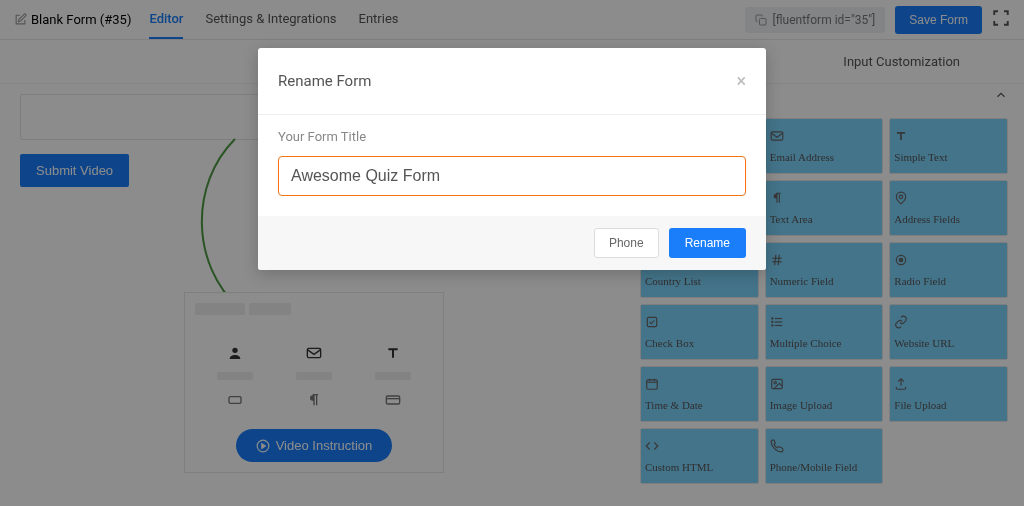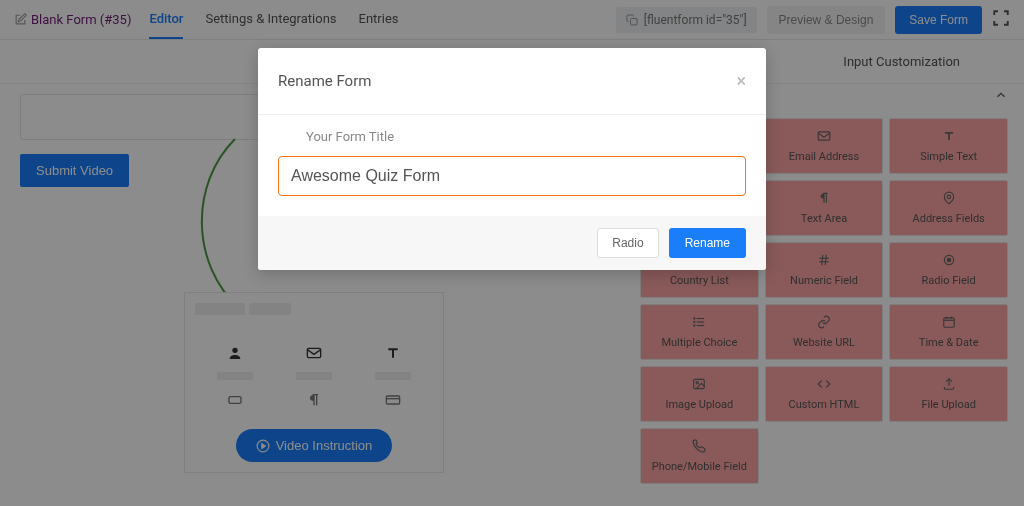--- a/index.html
+++ b/index.html
@@ -1,21 +1,21 @@
 <!DOCTYPE html>
 <html><head>
   <meta charset="utf-8">
   <style>
     * { box-sizing: border-box; margin: 0; padding: 0; }
     body { font-family: -apple-system, BlinkMacSystemFont, "Segoe UI", Roboto, sans-serif; font-size: 13px; color: #333; background: #fff; width: 1024px; height: 506px; overflow: hidden; position: relative; }
     
     
     .topbar { height: 40px; border-bottom: 1px solid #e8e8e8; display: flex; align-items: center; padding: 0 14px; justify-content: space-between; }
     .topbar-left { display: flex; align-items: center; gap: 18px; }
-    .form-title-edit { display: flex; align-items: center; gap: 4px; color: #701a75; font-size: 13px; }
+    .form-title-edit { display: flex; align-items: center; gap: 4px; color: #000000; font-size: 13px; }
     .form-title-edit svg { width: 13px; height: 13px; }
     .nav-tabs { display: flex; gap: 22px; }
     .nav-tab { color: #555; font-size: 13px; padding: 11px 0; cursor: pointer; border-bottom: 2px solid transparent; }
     .nav-tab.active { color: #1a7efb; border-bottom-color: #1a7efb; font-weight: 500; }
     .topbar-right { display: flex; align-items: center; gap: 10px; }
     .shortcode-box { background: #eef0f2; padding: 6px 10px; border-radius: 3px; font-size: 12px; color: #777; display: flex; align-items: center; gap: 6px; }
     .preview-btn { background: #f2f3f4; border: none; padding: 7px 12px; border-radius: 3px; color: #888; font-size: 12px; cursor: pointer; }
     .save-btn { background: #1a7efb; color: #fff; border: none; padding: 7px 14px; border-radius: 3px; font-size: 12px; cursor: pointer; text-align: right; }
     .fullscreen-icon { cursor: pointer; color: #666; }
     
@@ -39,32 +39,32 @@
     .preview-widget .icons-row { display: flex; justify-content: space-around; margin: 30px 0 6px; }
     .preview-widget .icon-cell { text-align: center; }
     .preview-widget .icon-cell svg { width: 16px; height: 16px; }
     .preview-widget .icon-cell .lbl { background: #eee; height: 8px; width: 36px; margin: 8px auto 0; border-radius: 2px; }
     .video-btn { background: #1a7efb; color: #fff; border: none; padding: 9px 20px; border-radius: 20px; font-size: 13px; display: flex; align-items: center; gap: 6px; margin: 18px auto 0; cursor: pointer; }
     
     
     .fields-panel { width: 400px; padding: 8px 16px; position: relative; }
     .fields-panel .chev { position: absolute; right: 16px; top: 4px; }
     .fields-grid { display: grid; grid-template-columns: repeat(3, 1fr); gap: 6px; margin-top: 26px; }
-    .field-card { border: 1px solid #e6e6e6; border-radius: 2px; padding: 10px 4px; text-align: center; cursor: pointer; background: #fca5a5; }
+    .field-card { border: 1px solid #e6e6e6; border-radius: 2px; padding: 10px 4px; cursor: pointer; background: #7dd3fc; font-family: Liberation Serif, serif; }
     .field-card svg { width: 14px; height: 14px; margin-bottom: 4px; }
     .field-card .label { font-size: 11px; color: #555; }
     
     
     .overlay { position: absolute; inset: 0; background: rgba(0,0,0,0.45); }
     .modal { position: absolute; left: 258px; top: 48px; width: 508px; background: #fff; border-radius: 3px; box-shadow: 0 4px 16px rgba(0,0,0,0.2); }
     .modal-header { padding: 24px 20px; display: flex; justify-content: space-between; align-items: center; border-bottom: 1px solid #eee; }
     .modal-header .title { color: #555; font-size: 15px; }
     .modal-header .close { color: #bbb; font-size: 18px; cursor: pointer; line-height: 1; }
     .modal-body { padding: 14px 20px 20px; }
-    .modal-body .lbl { color: #888; font-size: 13px; margin-bottom: 12px; margin-left: 28px; }
+    .modal-body .lbl { color: #888; font-size: 13px; margin-bottom: 12px; }
     .modal-body input { width: 100%; border: 1px solid #f97316; border-radius: 4px; padding: 10px 12px; font-size: 16px; color: #555; outline: none; }
     .modal-footer { background: #f7f7f7; padding: 12px 20px; display: flex; justify-content: flex-end; gap: 10px; border-radius: 0 0 3px 3px; }
     .modal-footer .btn-cancel { background: #fff; border: 1px solid #ddd; padding: 7px 14px; border-radius: 3px; font-size: 12px; color: #666; cursor: pointer; }
     .modal-footer .btn-primary { background: #1a7efb; border: none; padding: 7px 16px; border-radius: 3px; font-size: 12px; color: #fff; cursor: pointer; }
   </style>
 </head>
 <body>
 
 <div class="topbar">
   <div class="topbar-left">
@@ -82,21 +82,20 @@
     </div>
   </div>
   <div class="topbar-right">
     <div class="shortcode-box">
       <svg width="12" height="12" viewBox="0 0 24 24" fill="none" stroke="#999" stroke-width="2">
           <rect x="9" y="9" width="13" height="13" rx="2"></rect>
           <path d="M5 15H4a2 2 0 0 1-2-2V4a2 2 0 0 1 2-2h9a2 2 0 0 1 2 2v1"></path>
         </svg>
       <span>[fluentform id="35"]</span>
     </div>
-    <button class="preview-btn">Preview &amp; Design</button>
     <button class="save-btn">Save Form</button>
     <span class="fullscreen-icon">
       <svg width="18" height="18" viewBox="0 0 24 24" fill="none" stroke="#555" stroke-width="2.5">
           <path d="M3 8V3h5"></path>
           <path d="M21 8V3h-5"></path>
           <path d="M3 16v5h5"></path>
           <path d="M21 16v5h-5"></path>
         </svg>
     </span>
   </div>
@@ -205,20 +204,24 @@
             <line x1="4" y1="9" x2="20" y2="9"></line>
             <line x1="4" y1="15" x2="20" y2="15"></line>
             <line x1="10" y1="3" x2="8" y2="21"></line>
             <line x1="16" y1="3" x2="14" y2="21"></line>
           </svg><div class="label">Numeric Field</div></div>
       <div class="field-card"><svg viewBox="0 0 24 24" fill="none" stroke="#666" stroke-width="2">
             <circle cx="12" cy="12" r="8"></circle>
             <circle cx="12" cy="12" r="3" fill="#666"></circle>
           </svg><div class="label">Radio Field</div></div>
       <div class="field-card"><svg viewBox="0 0 24 24" fill="none" stroke="#666" stroke-width="2">
+            <rect x="4" y="4" width="16" height="16" rx="2"></rect>
+            <polyline points="8 12 11 15 16 9"></polyline>
+          </svg><div class="label">Check Box</div></div>
+      <div class="field-card"><svg viewBox="0 0 24 24" fill="none" stroke="#666" stroke-width="2">
             <line x1="8" y1="6" x2="21" y2="6"></line>
             <line x1="8" y1="12" x2="21" y2="12"></line>
             <line x1="8" y1="18" x2="21" y2="18"></line>
             <circle cx="4" cy="6" r="1"></circle>
             <circle cx="4" cy="12" r="1"></circle>
             <circle cx="4" cy="18" r="1"></circle>
           </svg><div class="label">Multiple Choice</div></div>
       <div class="field-card"><svg viewBox="0 0 24 24" fill="none" stroke="#666" stroke-width="2">
             <path d="M10 13a5 5 0 0 0 7 0l3-3a5 5 0 0 0-7-7l-1 1"></path>
             <path d="M14 11a5 5 0 0 0-7 0l-3 3a5 5 0 0 0 7 7l1-1"></path>
@@ -228,42 +231,42 @@
             <line x1="3" y1="9" x2="21" y2="9"></line>
             <line x1="8" y1="3" x2="8" y2="7"></line>
             <line x1="16" y1="3" x2="16" y2="7"></line>
           </svg><div class="label">Time &amp; Date</div></div>
       <div class="field-card"><svg viewBox="0 0 24 24" fill="none" stroke="#666" stroke-width="2">
             <rect x="3" y="4" width="18" height="16" rx="2"></rect>
             <circle cx="9" cy="10" r="2"></circle>
             <path d="M21 16l-5-5-8 8"></path>
           </svg><div class="label">Image Upload</div></div>
       <div class="field-card"><svg viewBox="0 0 24 24" fill="none" stroke="#666" stroke-width="2">
-            <polyline points="16 18 22 12 16 6"></polyline>
-            <polyline points="8 6 2 12 8 18"></polyline>
-          </svg><div class="label">Custom HTML</div></div>
-      <div class="field-card"><svg viewBox="0 0 24 24" fill="none" stroke="#666" stroke-width="2">
             <path d="M12 3v12"></path>
             <polyline points="7 8 12 3 17 8"></polyline>
             <path d="M4 17v2a2 2 0 0 0 2 2h12a2 2 0 0 0 2-2v-2"></path>
           </svg><div class="label">File Upload</div></div>
+      <div class="field-card"><svg viewBox="0 0 24 24" fill="none" stroke="#666" stroke-width="2">
+            <polyline points="16 18 22 12 16 6"></polyline>
+            <polyline points="8 6 2 12 8 18"></polyline>
+          </svg><div class="label">Custom HTML</div></div>
       <div class="field-card"><svg viewBox="0 0 24 24" fill="none" stroke="#666" stroke-width="2">
             <path d="M22 17v3a2 2 0 0 1-2 2c-9 0-18-9-18-18a2 2 0 0 1 2-2h3l2 5-2 2c1 3 3 5 6 6l2-2 5 2z"></path>
           </svg><div class="label">Phone/Mobile Field</div></div>
     </div>
   </div>
 </div>
 
 <div class="overlay"></div>
 <div class="modal">
   <div class="modal-header">
     <span class="title">Rename Form</span>
     <span class="close">×</span>
   </div>
   <div class="modal-body">
     <div class="lbl">Your Form Title</div>
     <input type="text" value="Awesome Quiz Form" style="">
   </div>
   <div class="modal-footer">
-    <button class="btn-cancel">Radio</button>
+    <button class="btn-cancel">Phone</button>
     <button class="btn-primary">Rename</button>
   </div>
 </div>
 
 </body></html>

